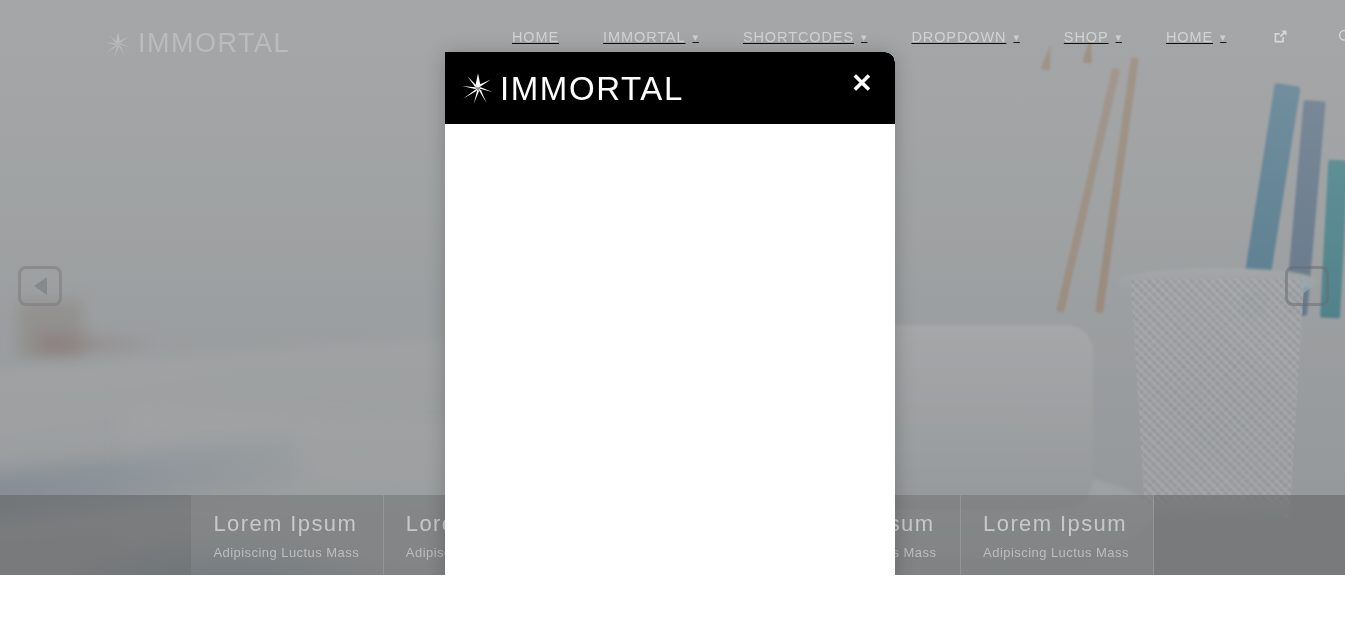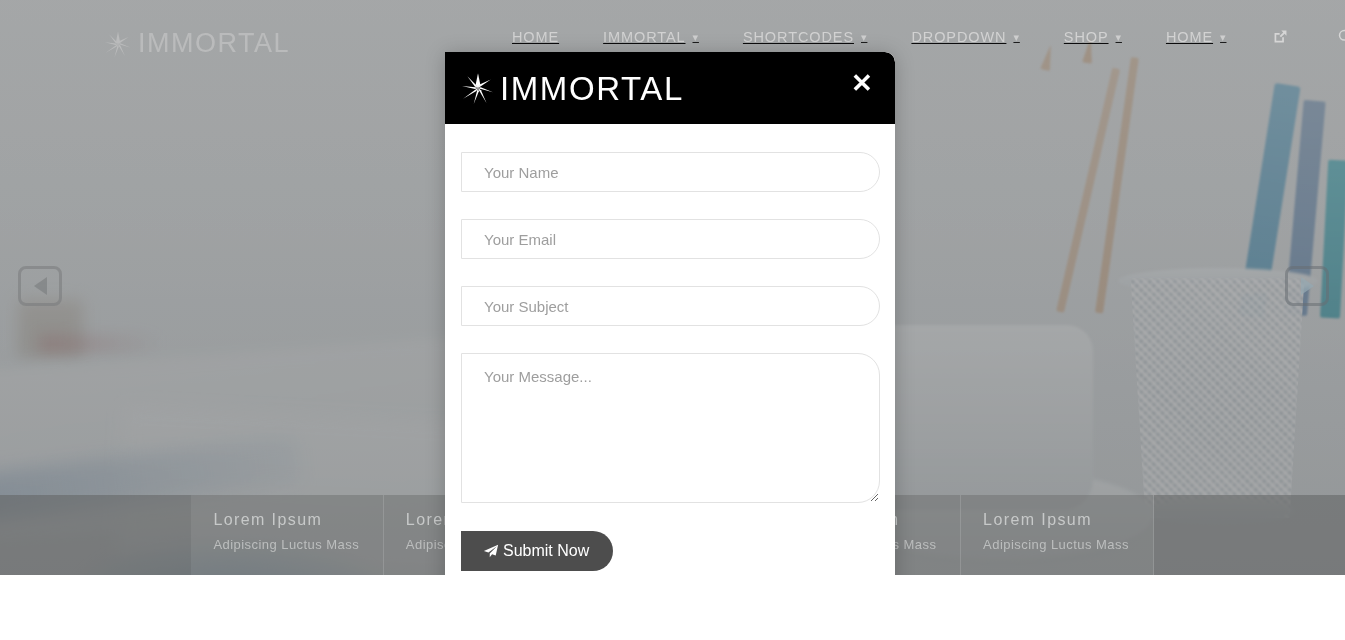--- a/index.html
+++ b/index.html
@@ -208,21 +208,21 @@
     display:flex; z-index:44;
   }
   .strip-card {
     flex:1 1 0;
     padding: 16px 0 0 22px;
     border-right:1px solid rgba(255,255,255,.14);
     background: rgba(112,114,114,.52);
   }
   .strip-card.edge { background: rgba(96,98,99,.55); border-right:none; }
   .strip-title {
-    font-size:16px; letter-spacing:1.4px; color:#c7c9c9; margin-bottom:8px;
+    font-size:22px; letter-spacing:1.4px; color:#c7c9c9; margin-bottom:8px;
     font-weight:400;
   }
   .strip-sub { font-size:13px; letter-spacing:.45px; color:#bcbebe; }
 
   
   .modal {
     position:absolute; left:445px; top:52px; width:450px; height:588px;
     z-index: 60;
     background:#ffffff;
     border-radius: 0 10px 10px 0;
@@ -458,38 +458,20 @@
               <path d="M1 14 L13.6 15.4 L16 16 L13.2 17 Z"></path>
               <path d="M6 5 L14.4 13.4 L16 16 L13 14.6 Z"></path>
             </g>
           </svg>
         </span>
         <span class="modal-logo-text">IMMORTAL</span>
       </div>
       <div class="modal-close">✕</div>
     </div>
 
-    <div class="modal-body">
-      <input class="field" type="text" placeholder="Your Name" style="">
-
-      <input class="field" type="email" placeholder="Your Email" style="">
-
-      <input class="field" type="text" placeholder="Your Subject" style="">
-
-      <textarea class="field-area" placeholder="Your Message..." style=""></textarea>
-
-      <button class="submit-btn">
-        <span class="submit-icon">
-          <svg viewBox="0 0 18 18" width="16" height="16" aria-hidden="true">
-            <path d="M17 2 L1 9.1 L6.1 10.6 L15.6 3.6 L7.6 11.9 L7.6 16 L10.2 12.6 L14.3 14.2 Z" fill="#ffffff"></path>
-          </svg>
-        </span>
-        <span>Submit Now</span>
-      </button>
-    </div>
 
     <div class="social-row">
       <a class="social-btn">
         <svg viewBox="0 0 16 16" width="15" height="15" aria-hidden="true">
           <path d="M9.6 15V8.6h2.1l.3-2.4H9.6V4.7c0-.7.2-1.2 1.2-1.2h1.3V1.4C11.8 1.3 11 1.2 10.1 1.2 8.2 1.2 6.9 2.4 6.9 4.5v1.7H4.8v2.4h2.1V15z" fill="#ffffff"></path>
         </svg>
       </a>
       <a class="social-btn">
         <svg viewBox="0 0 16 16" width="15" height="15" aria-hidden="true">
           <path d="M15 3.4c-.5.25-1.1.4-1.7.47.6-.36 1.05-.94 1.27-1.63-.57.34-1.2.58-1.87.71A2.94 2.94 0 0 0 7.7 5.63c0 .23.03.45.08.66A8.35 8.35 0 0 1 1.7 2.95a2.94 2.94 0 0 0 .91 3.92c-.48-.02-.93-.15-1.33-.37v.04c0 1.42 1.01 2.6 2.36 2.88-.25.07-.5.1-.78.1-.19 0-.37-.02-.55-.05a2.95 2.95 0 0 0 2.75 2.04A5.9 5.9 0 0 1 1 12.76 8.32 8.32 0 0 0 5.52 14.1c5.42 0 8.39-4.5 8.39-8.4v-.38c.58-.42 1.08-.94 1.47-1.53z" fill="#ffffff"></path>

